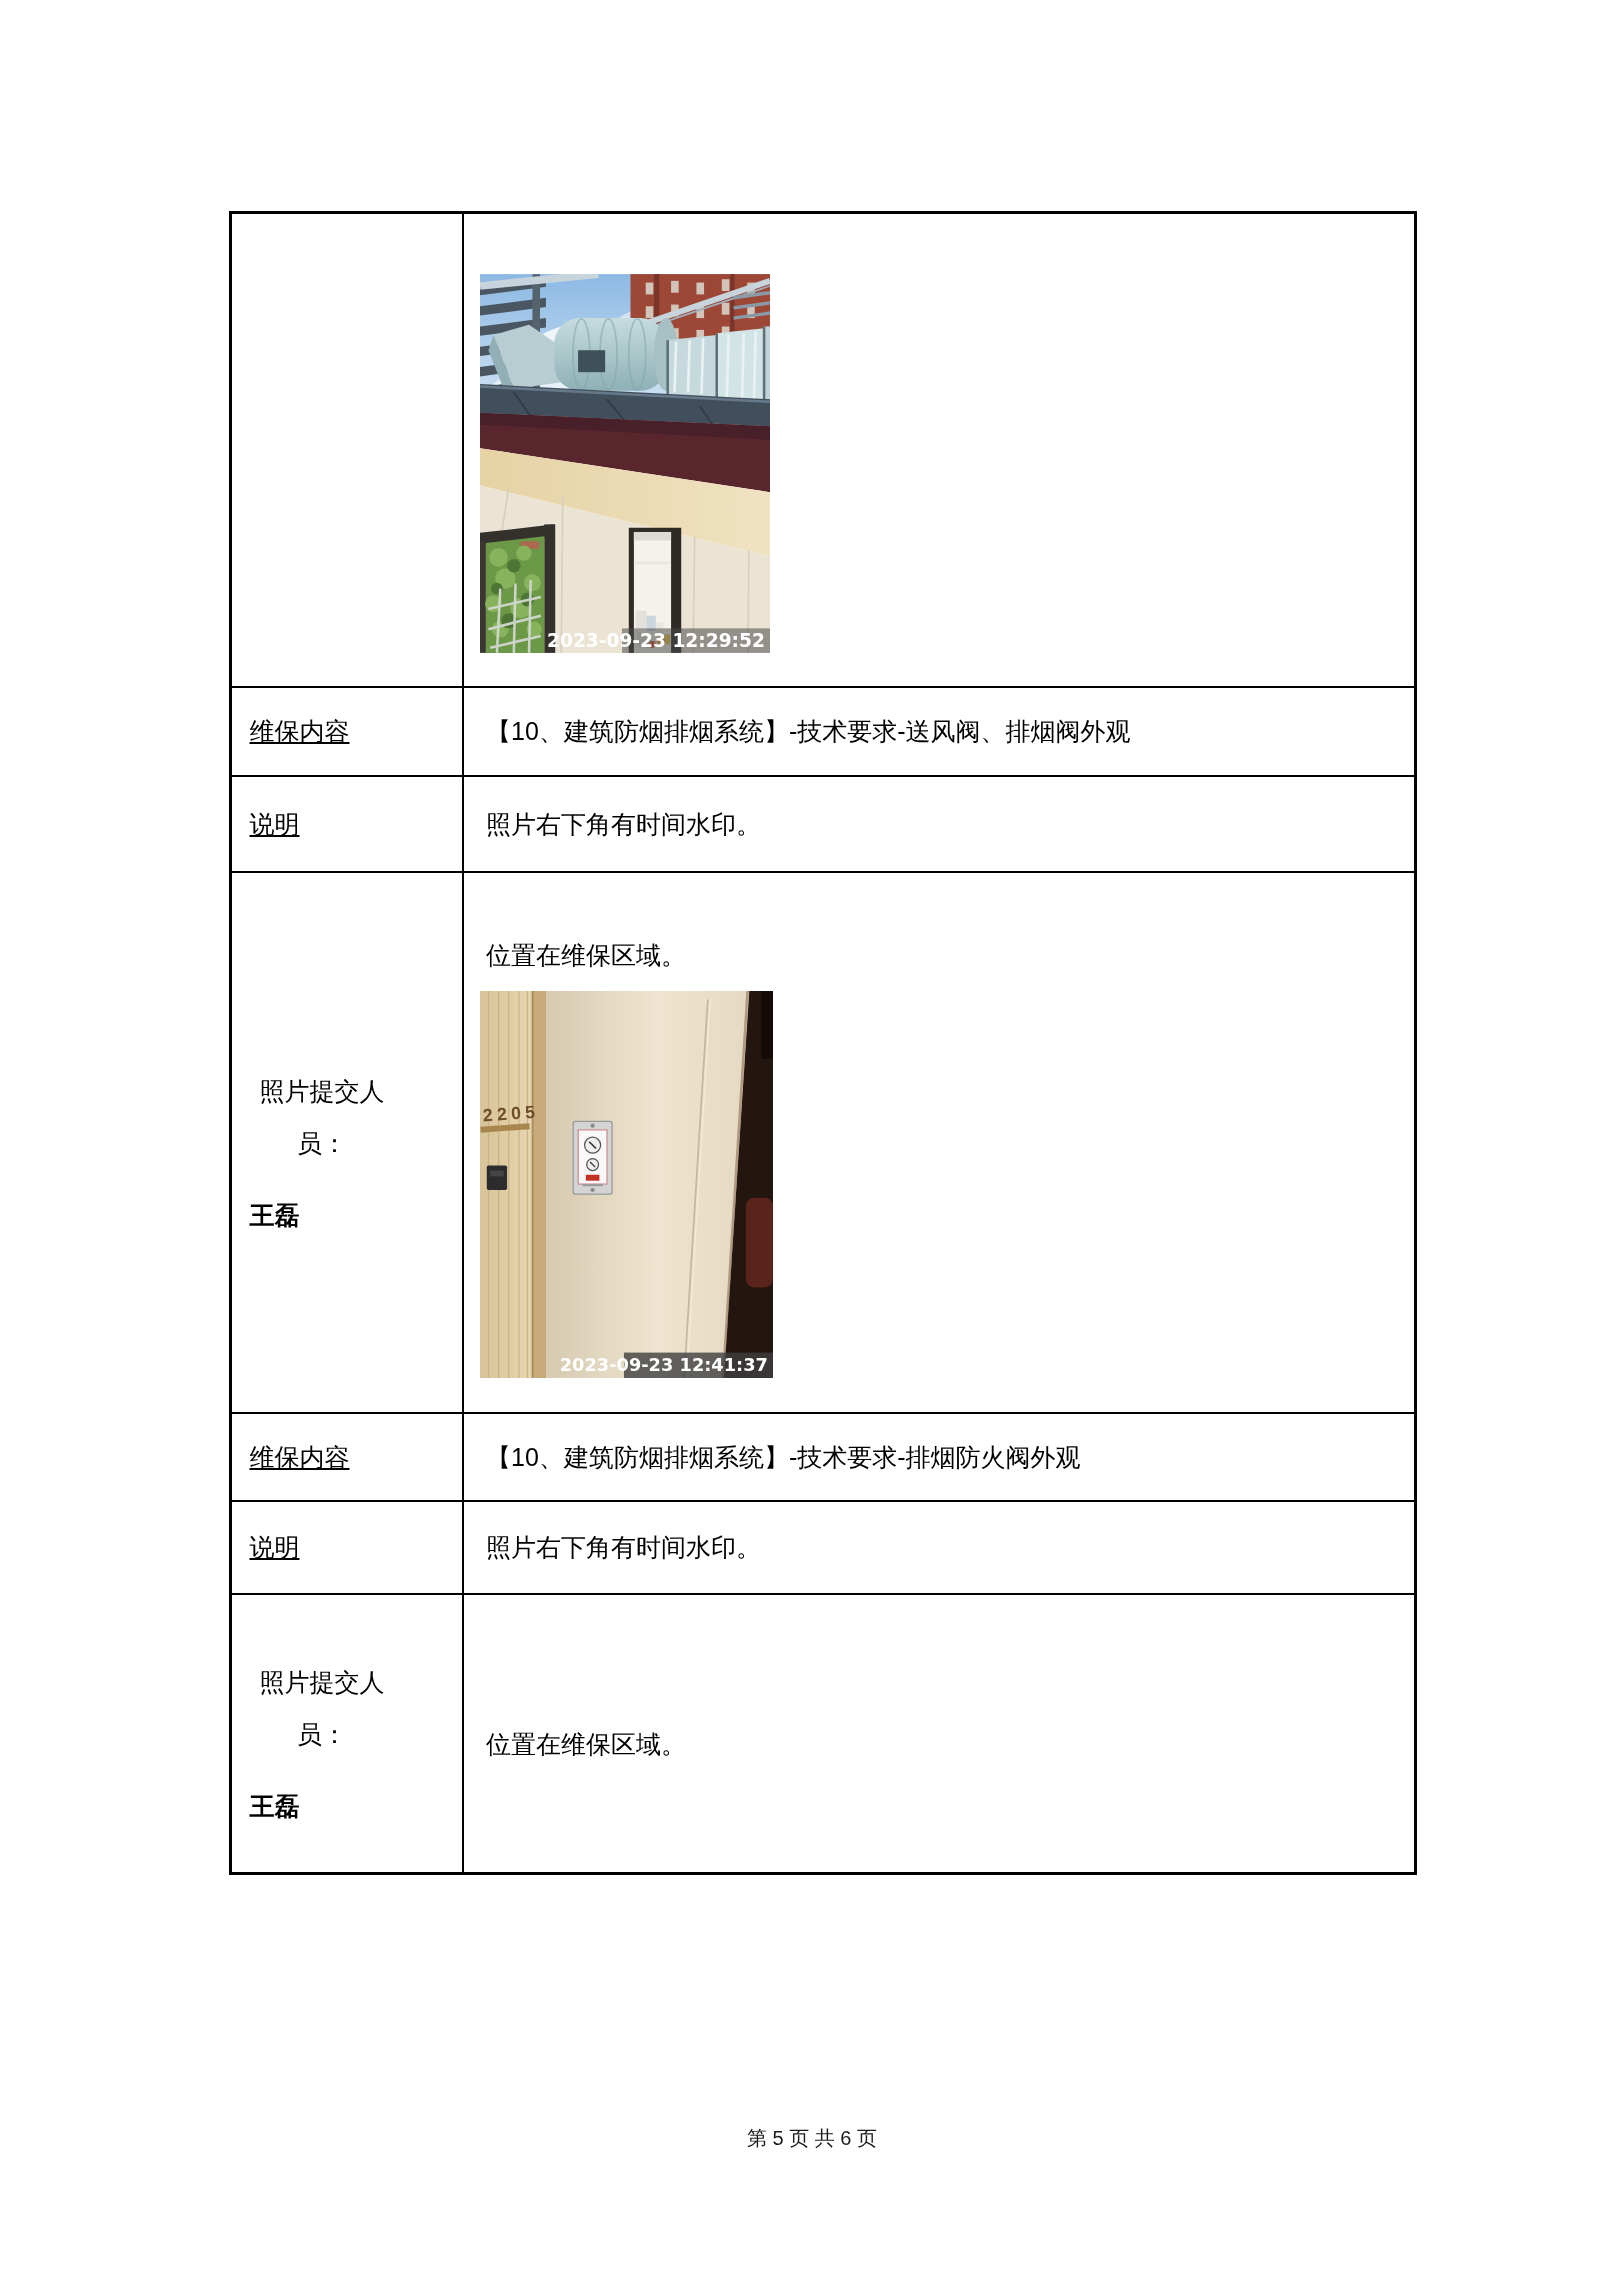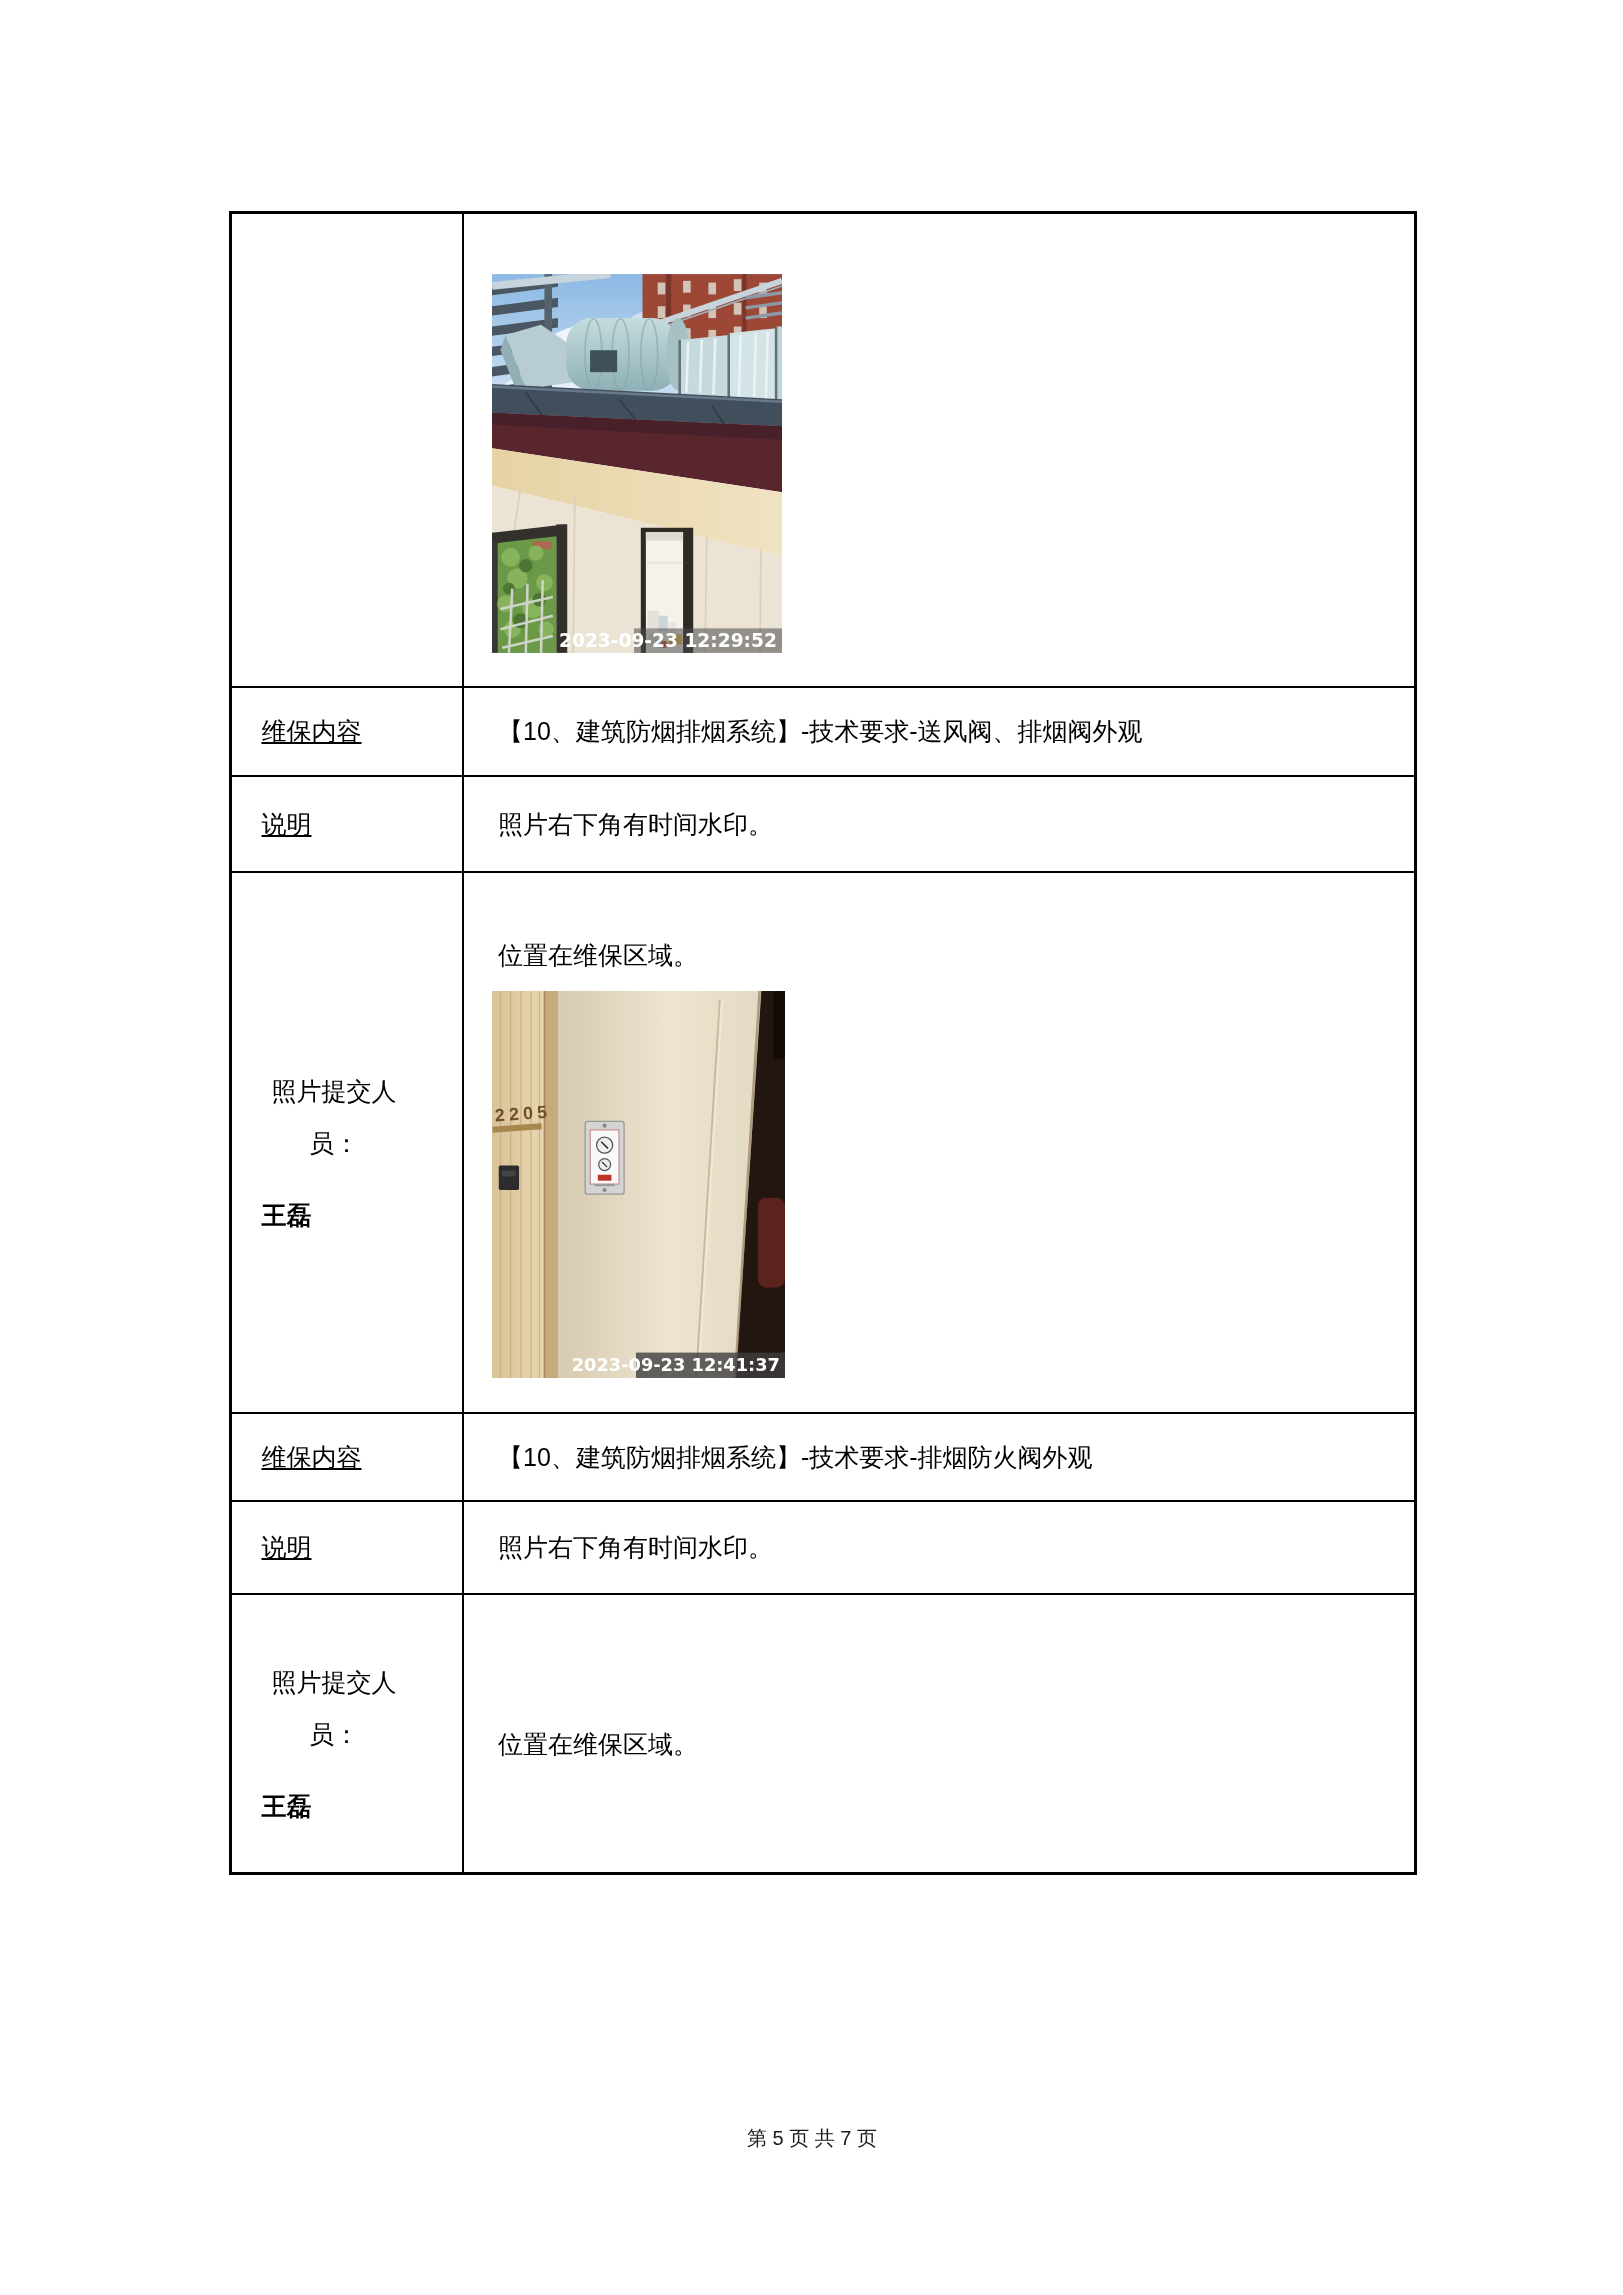--- a/index.html
+++ b/index.html
@@ -16,21 +16,21 @@
     position:absolute;
     left:229px;
     top:211px;
     width:1185px;
     border-collapse:collapse;
     table-layout:fixed;
     border:3.4px solid #000;
   }
   table.report td{
     border:2.5px solid #000;
-    padding:16px;
+    padding:4px;
     vertical-align:middle;
     overflow:hidden;
   }
   col.c1{width:232px;}
   col.c2{width:953px;}
   tr.r-photo-top{height:474px;}
   tr.r-content{height:89px;}
   tr.r-desc{height:96px;}
   tr.r-submit-photo{height:541px;}
   tr.r-content2{height:88px;}
@@ -348,15 +348,15 @@
         <div class="submitter-block">照片提交人员：</div>
         <div class="submitter-name">王磊</div>
       </td>
       <td class="top">
         <div class="note-line">位置在维保区域。</div>
       </td>
     </tr>
   </tbody>
     </table>
 
-  <div class="page-footer">第 5 页  共 7 页</div>
+  <div class="page-footer">第 5 页  共 6 页</div>
 </div>
 
 
 </body></html>

